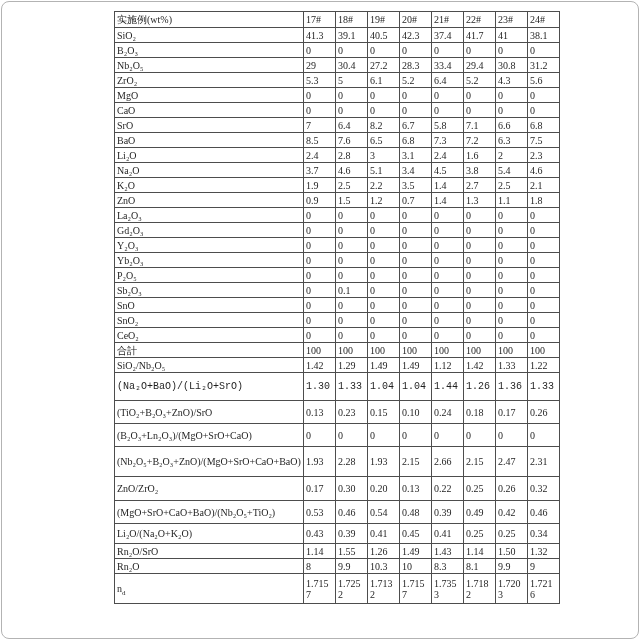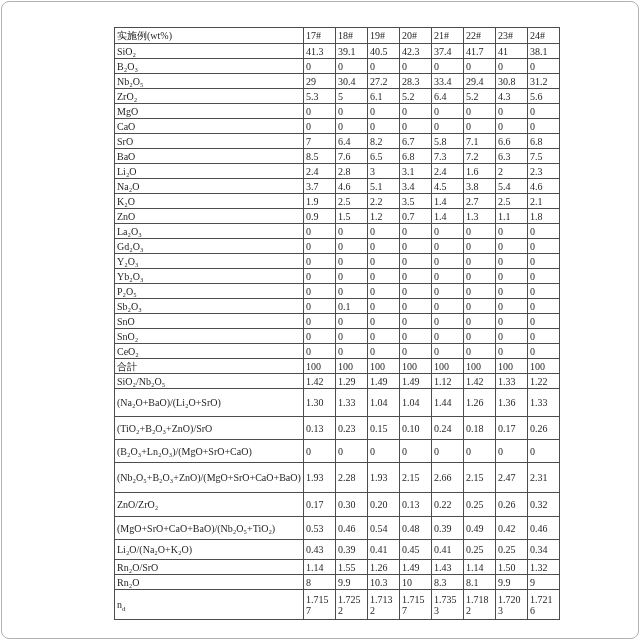--- a/index.html
+++ b/index.html
@@ -16,21 +16,21 @@
     width: 636px;
     height: 636px;
     border: 1px solid #b3b3b3;
     border-radius: 8px;
     background: #ffffff;
     overflow: hidden;
   }
   table.data-table {
     position: absolute;
     left: 112px;
-    top: 25px;
+    top: 9px;
     width: 420px;
     border-collapse: collapse;
     table-layout: fixed;
     font-family: "Liberation Serif", "DejaVu Serif", serif;
     font-size: 10px;
     color: #1f1f1f;
   }
   .data-table th, .data-table td {
     border: 1px solid #4d4d4d;
     font-weight: normal;
@@ -312,21 +312,21 @@
           <td class="label-col">SiO₂/Nb₂O₅</td>
           <td class="vcol">1.42</td>
           <td class="vcol">1.29</td>
           <td class="vcol">1.49</td>
           <td class="vcol">1.49</td>
           <td class="vcol">1.12</td>
           <td class="vcol">1.42</td>
           <td class="vcol">1.33</td>
           <td class="vcol">1.22</td>
         </tr>
-        <tr style="height: 28px;">
+        <tr style="height: 28px; font-family: Liberation Mono, monospace;">
           <td class="label-col">(Na₂O+BaO)/(Li₂O+SrO)</td>
           <td class="vcol">1.30</td>
           <td class="vcol">1.33</td>
           <td class="vcol">1.04</td>
           <td class="vcol">1.04</td>
           <td class="vcol">1.44</td>
           <td class="vcol">1.26</td>
           <td class="vcol">1.36</td>
           <td class="vcol">1.33</td>
         </tr>

